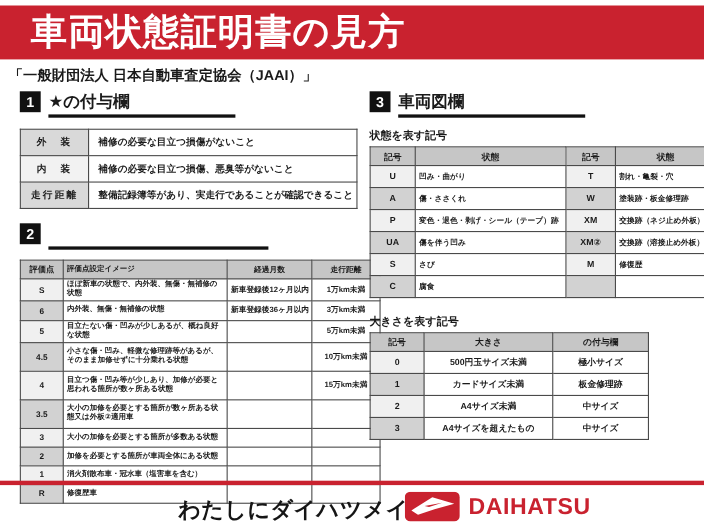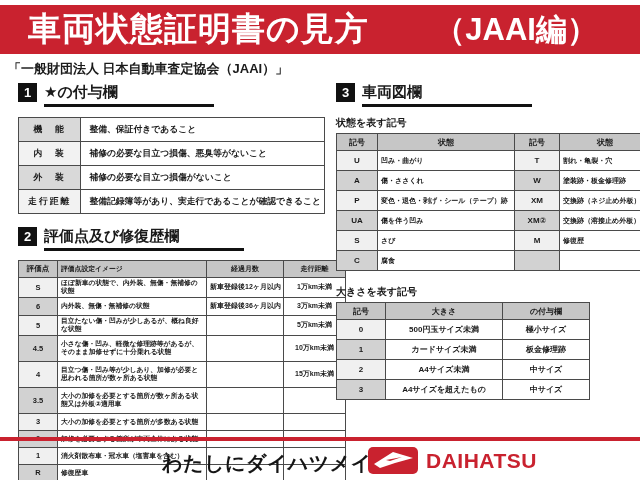--- a/index.html
+++ b/index.html
@@ -89,56 +89,50 @@
     letter-spacing:0.5px;color:#151515;white-space:nowrap;
   }
   .brand{position:absolute;top:447px;left:368px;display:flex;align-items:center;gap:8px;}
   .brand-text{color:#c9222f;font-size:21px;font-weight:800;letter-spacing:0.5px;}
 </style>
 </head>
 <body>
 
 <div class="band">
   <span class="title">車両状態証明書の見方</span>
-  <span class="edition">（JAAI編）</span>
 </div>
 <div class="org-line">「一般財団法人 日本自動車査定協会（JAAI）」</div>
 
 <div class="col-left">
 
   <div class="sec-head">
     <span class="sec-num">1</span>
     <span class="sec-title">★の付与欄</span>
   </div>
   <div class="sec-rule rule-1"></div>
 
   <table class="t1">
     <tbody>
       <tr>
-        <th class="lbl">機　能</th>
-        <td class="desc">整備、保証付きであること</td>
+        <th class="lbl">外　装</th>
+        <td class="desc">補修の必要な目立つ損傷がないこと</td>
       </tr>
       <tr>
         <th class="lbl">内　装</th>
         <td class="desc">補修の必要な目立つ損傷、悪臭等がないこと</td>
       </tr>
       <tr>
-        <th class="lbl">外　装</th>
-        <td class="desc">補修の必要な目立つ損傷がないこと</td>
-      </tr>
-      <tr>
         <th class="lbl">走行距離</th>
         <td class="desc">整備記録簿等があり、実走行であることが確認できること</td>
       </tr>
     </tbody>
   </table>
 
   <div class="sec-head" style="margin-top:13px;">
     <span class="sec-num">2</span>
-    <span class="sec-title">評価点及び修復歴欄</span>
   </div>
   <div class="sec-rule rule-2"></div>
 
   <table class="t2">
     <thead>
       <tr>
         <td class="c0">評価点</td>
         <td class="c1">評価点設定イメージ</td>
         <td class="c2">経過月数</td>
         <td class="c3">走行距離</td>

